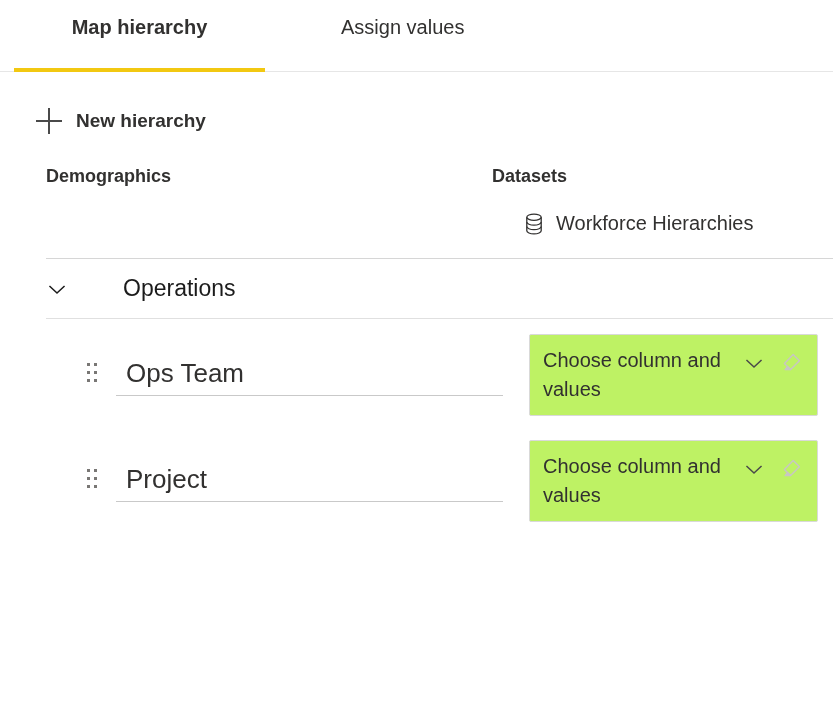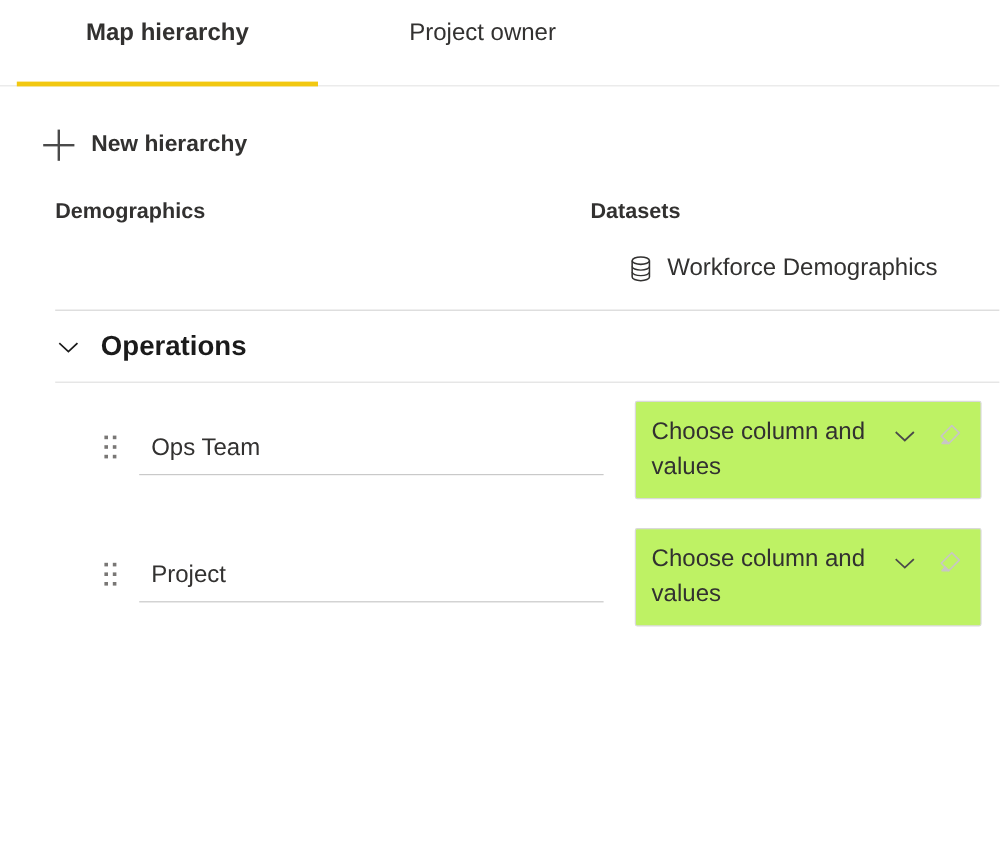--- a/index.html
+++ b/index.html
@@ -155,22 +155,23 @@
     user-select: none;
   }
   .chevron-icon {
     width: 22px;
     height: 22px;
     flex: 0 0 auto;
     display: block;
   }
   .group-title {
     font-size: 23px;
-    font-weight: bold;
+    font-weight: normal;
     color: #1b1b1b;
+    margin-left: 39px;
   }
 
   
   .level-row {
     position: absolute;
     left: 0;
     right: 0;
   }
   .level-row-1 { top: 334px; }
   .level-row-2 { top: 440px; }
@@ -197,21 +198,21 @@
   .level-field {
     position: absolute;
     left: 116px;
     top: 22px;
     width: 387px;
     height: 40px;
     border: none;
     border-bottom: 1px solid #c9c9c9;
     background: transparent;
     font-family: "Liberation Sans", sans-serif;
-    font-size: 20px;
+    font-size: 26px;
     color: #323130;
     padding: 0 10px 4px 10px;
     outline: none;
   }
 
   
   .chooser {
     position: absolute;
     left: 529px;
     width: 289px;
@@ -250,40 +251,40 @@
   }
 </style>
 </head>
 <body>
 
 <div class="tabstrip">
   <div class="tab tab-map active">
     <span class="tab-label">Map hierarchy</span>
   </div>
   <div class="tab tab-assign">
-    <span class="tab-label">Project owner</span>
+    <span class="tab-label">Assign values</span>
   </div>
 </div>
 
 <div class="newbtn">
   <span class="plus-icon"></span>
   <span class="newbtn-label">New hierarchy</span>
 </div>
 
 <div class="col-head-hier">Demographics</div>
 <div class="col-head-data">Datasets</div>
 
 <div class="dataset-row">
   <svg class="db-icon" viewBox="0 0 20 22">
     <ellipse cx="10" cy="4.2" rx="7.2" ry="3.1" fill="none" stroke="#323130" stroke-width="1.3"></ellipse>
     <path d="M2.8 4.2 v13.6 c0 1.7 3.2 3.1 7.2 3.1 s7.2 -1.4 7.2 -3.1 V4.2" fill="none" stroke="#323130" stroke-width="1.3"></path>
     <path d="M2.8 9.0 c0 1.7 3.2 3.1 7.2 3.1 s7.2 -1.4 7.2 -3.1" fill="none" stroke="#323130" stroke-width="1.2"></path>
     <path d="M2.8 13.6 c0 1.7 3.2 3.1 7.2 3.1 s7.2 -1.4 7.2 -3.1" fill="none" stroke="#323130" stroke-width="1.2"></path>
   </svg>
-  <span class="dataset-label">Workforce Demographics</span>
+  <span class="dataset-label">Workforce Hierarchies</span>
 </div>
 
 <div class="divider divider-top"></div>
 <div class="divider divider-bottom"></div>
 
 <div class="group-header">
   <svg class="chevron-icon" viewBox="0 0 22 22">
     <path d="M4 8.5 L11 15 L18 8.5" fill="none" stroke="#1b1b1b" stroke-width="1.5" stroke-linecap="square"></path>
   </svg>
   <span class="group-title">Operations</span>

